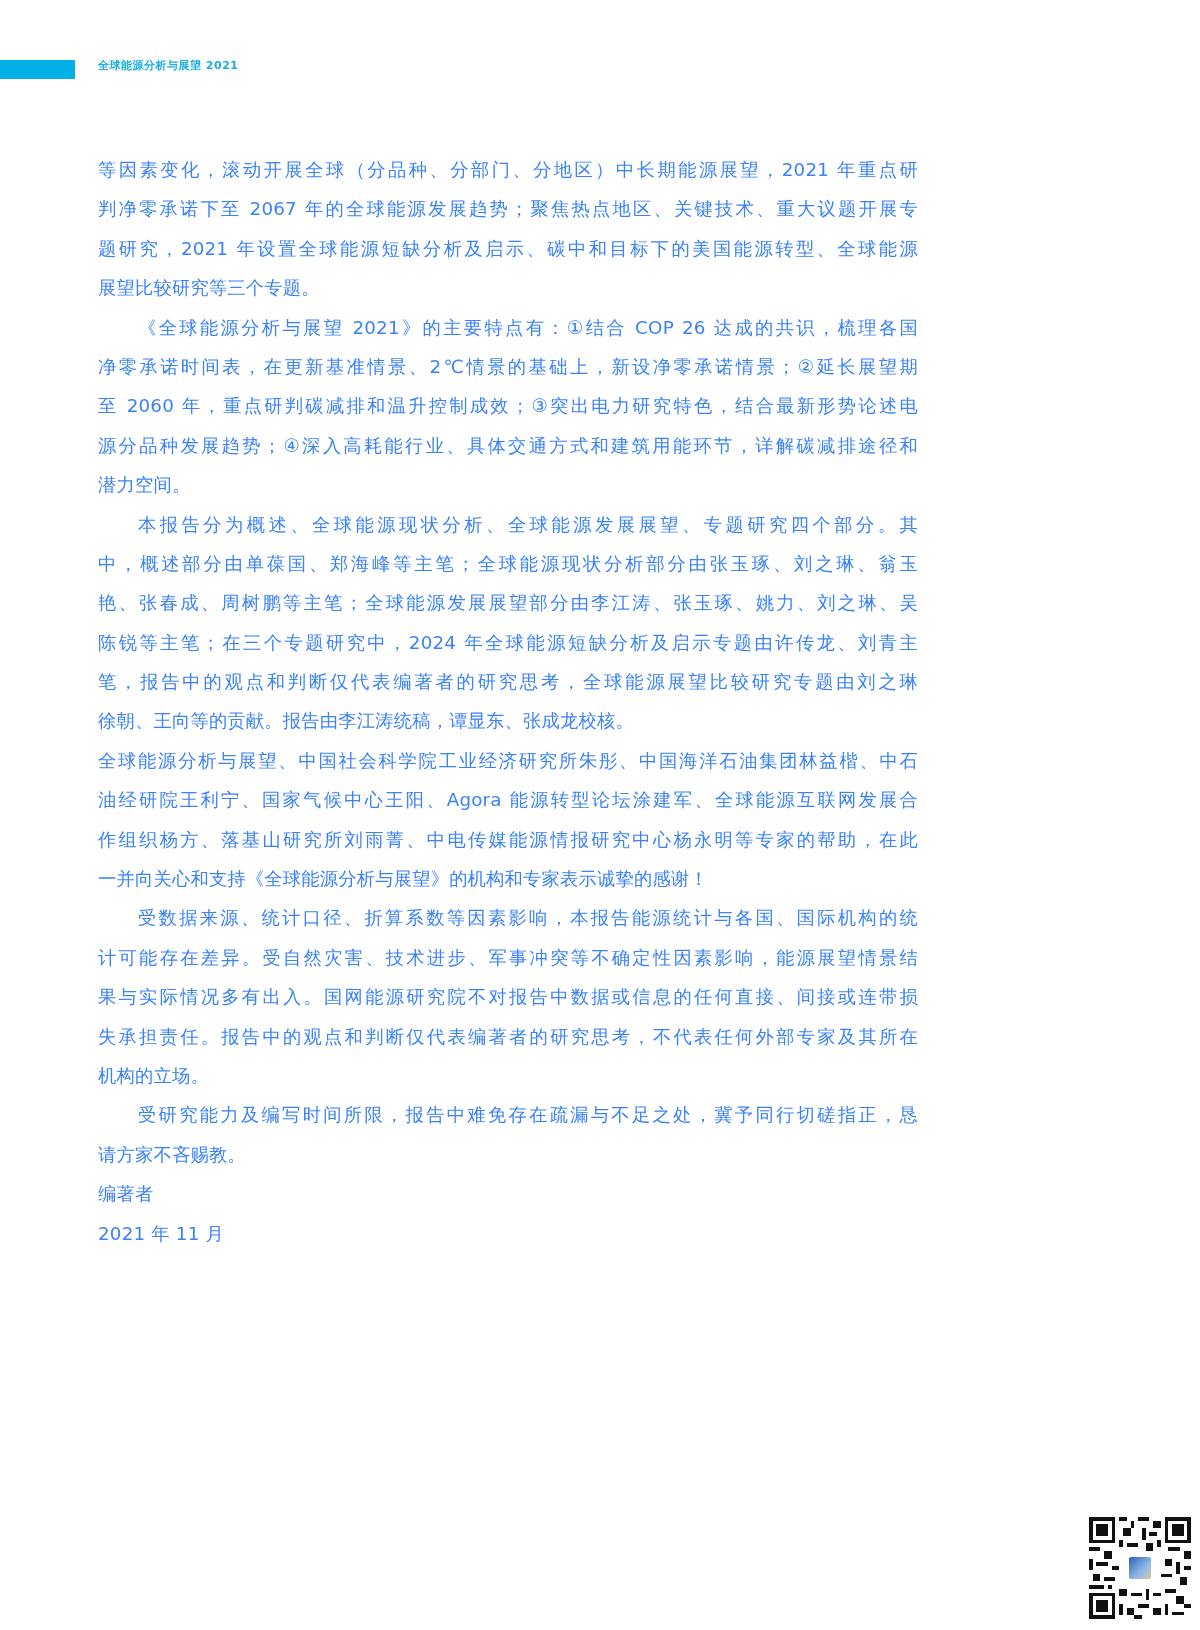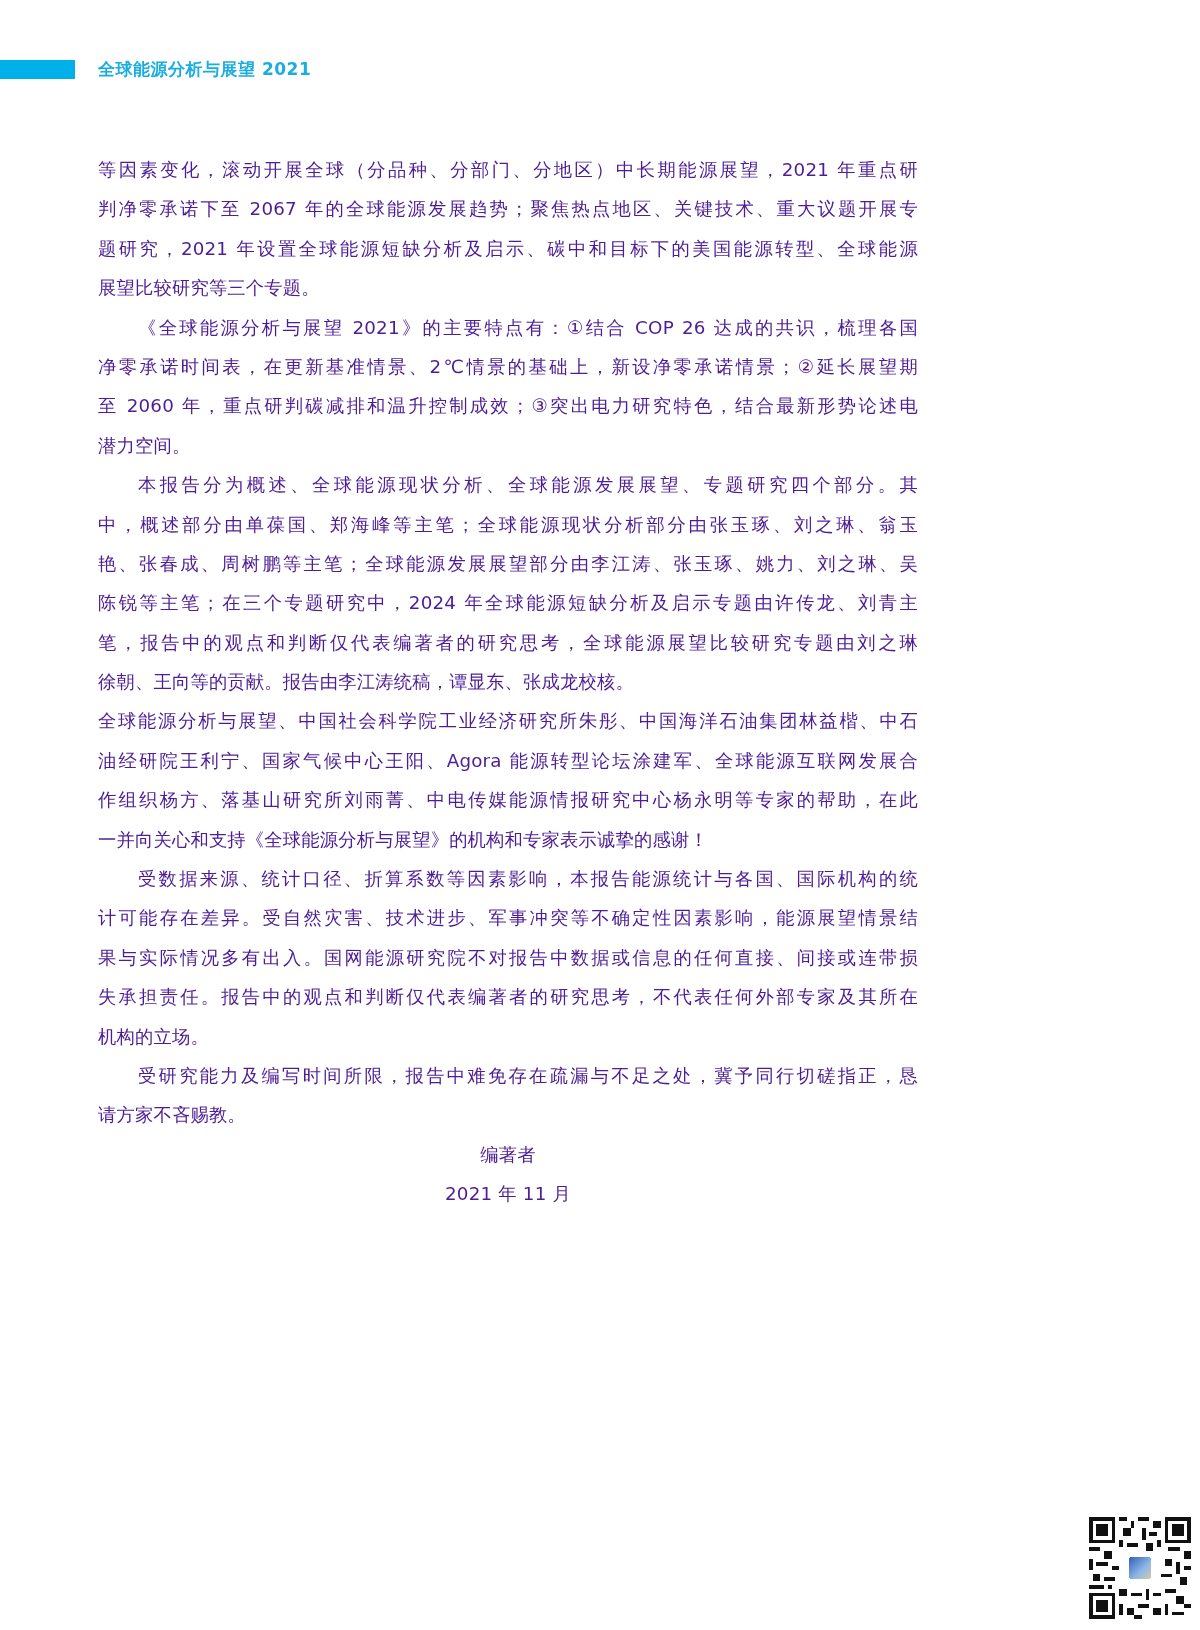--- a/index.html
+++ b/index.html
@@ -1,26 +1,26 @@
 <!DOCTYPE html>
 <html><head>
 <meta charset="utf-8">
 <style>
   html, body { margin: 0; padding: 0; background: #ffffff; }
   body { width: 1200px; height: 1630px; position: relative; overflow: hidden;
          font-family: "DejaVu Sans", "Liberation Sans", sans-serif; }
   .header-bar { position: absolute; left: 0; top: 60px; width: 75px; height: 19px; background: #00b0e8; }
-  .header-title { position: absolute; left: 98px; top: 58px; font-size: 17px; font-weight: bold;
+  .header-title { position: absolute; left: 98px; top: 58px; font-size: 11px; font-weight: bold;
                   color: #1aaee0; letter-spacing: 0.5px; white-space: nowrap; }
   .body-text { position: absolute; left: 98px; top: 150px; width: 820px; }
-  .line { height: 39.4px; line-height: 39.4px; font-size: 18.3px; color: #4c1d95;
+  .line { height: 39.4px; line-height: 39.4px; font-size: 18.3px; color: #3b82f6;
           white-space: nowrap; overflow: visible; letter-spacing: 0.2px; }
   .line.justify { text-align: justify; text-align-last: justify; }
   .line.indent { padding-left: 40px; }
-  .sig { text-align: center; }
+  .sig { text-align: left; }
   .qr { position: absolute; left: 1085px; top: 1513px; width: 110px; height: 110px; background: #fff; }
   .qr svg { width: 110px; height: 110px; display: block; }
 </style>
 </head>
 <body>
 
 <div class="header-bar"></div>
 <div class="header-title">全球能源分析与展望 2021</div>
 
 <div class="body-text">
@@ -29,20 +29,21 @@
     <div class="line justify">等因素变化，滚动开展全球（分品种、分部门、分地区）中长期能源展望，2021 年重点研</div>
     <div class="line justify">判净零承诺下至 2067 年的全球能源发展趋势；聚焦热点地区、关键技术、重大议题开展专</div>
     <div class="line justify">题研究，2021 年设置全球能源短缺分析及启示、碳中和目标下的美国能源转型、全球能源</div>
     <div class="line">展望比较研究等三个专题。</div>
   </div>
 
   <div>
     <div class="line justify indent">《全球能源分析与展望 2021》的主要特点有：①结合 COP 26 达成的共识，梳理各国</div>
     <div class="line justify">净零承诺时间表，在更新基准情景、2℃情景的基础上，新设净零承诺情景；②延长展望期</div>
     <div class="line justify">至 2060 年，重点研判碳减排和温升控制成效；③突出电力研究特色，结合最新形势论述电</div>
+    <div class="line justify">源分品种发展趋势；④深入高耗能行业、具体交通方式和建筑用能环节，详解碳减排途径和</div>
     <div class="line">潜力空间。</div>
   </div>
 
   <div>
     <div class="line justify indent">本报告分为概述、全球能源现状分析、全球能源发展展望、专题研究四个部分。其</div>
     <div class="line justify">中，概述部分由单葆国、郑海峰等主笔；全球能源现状分析部分由张玉琢、刘之琳、翁玉</div>
     <div class="line justify">艳、张春成、周树鹏等主笔；全球能源发展展望部分由李江涛、张玉琢、姚力、刘之琳、吴</div>
     <div class="line justify">陈锐等主笔；在三个专题研究中，2024 年全球能源短缺分析及启示专题由许传龙、刘青主</div>
     <div class="line justify">笔，报告中的观点和判断仅代表编著者的研究思考，全球能源展望比较研究专题由刘之琳</div>
     <div class="line">徐朝、王向等的贡献。报告由李江涛统稿，谭显东、张成龙校核。</div>

